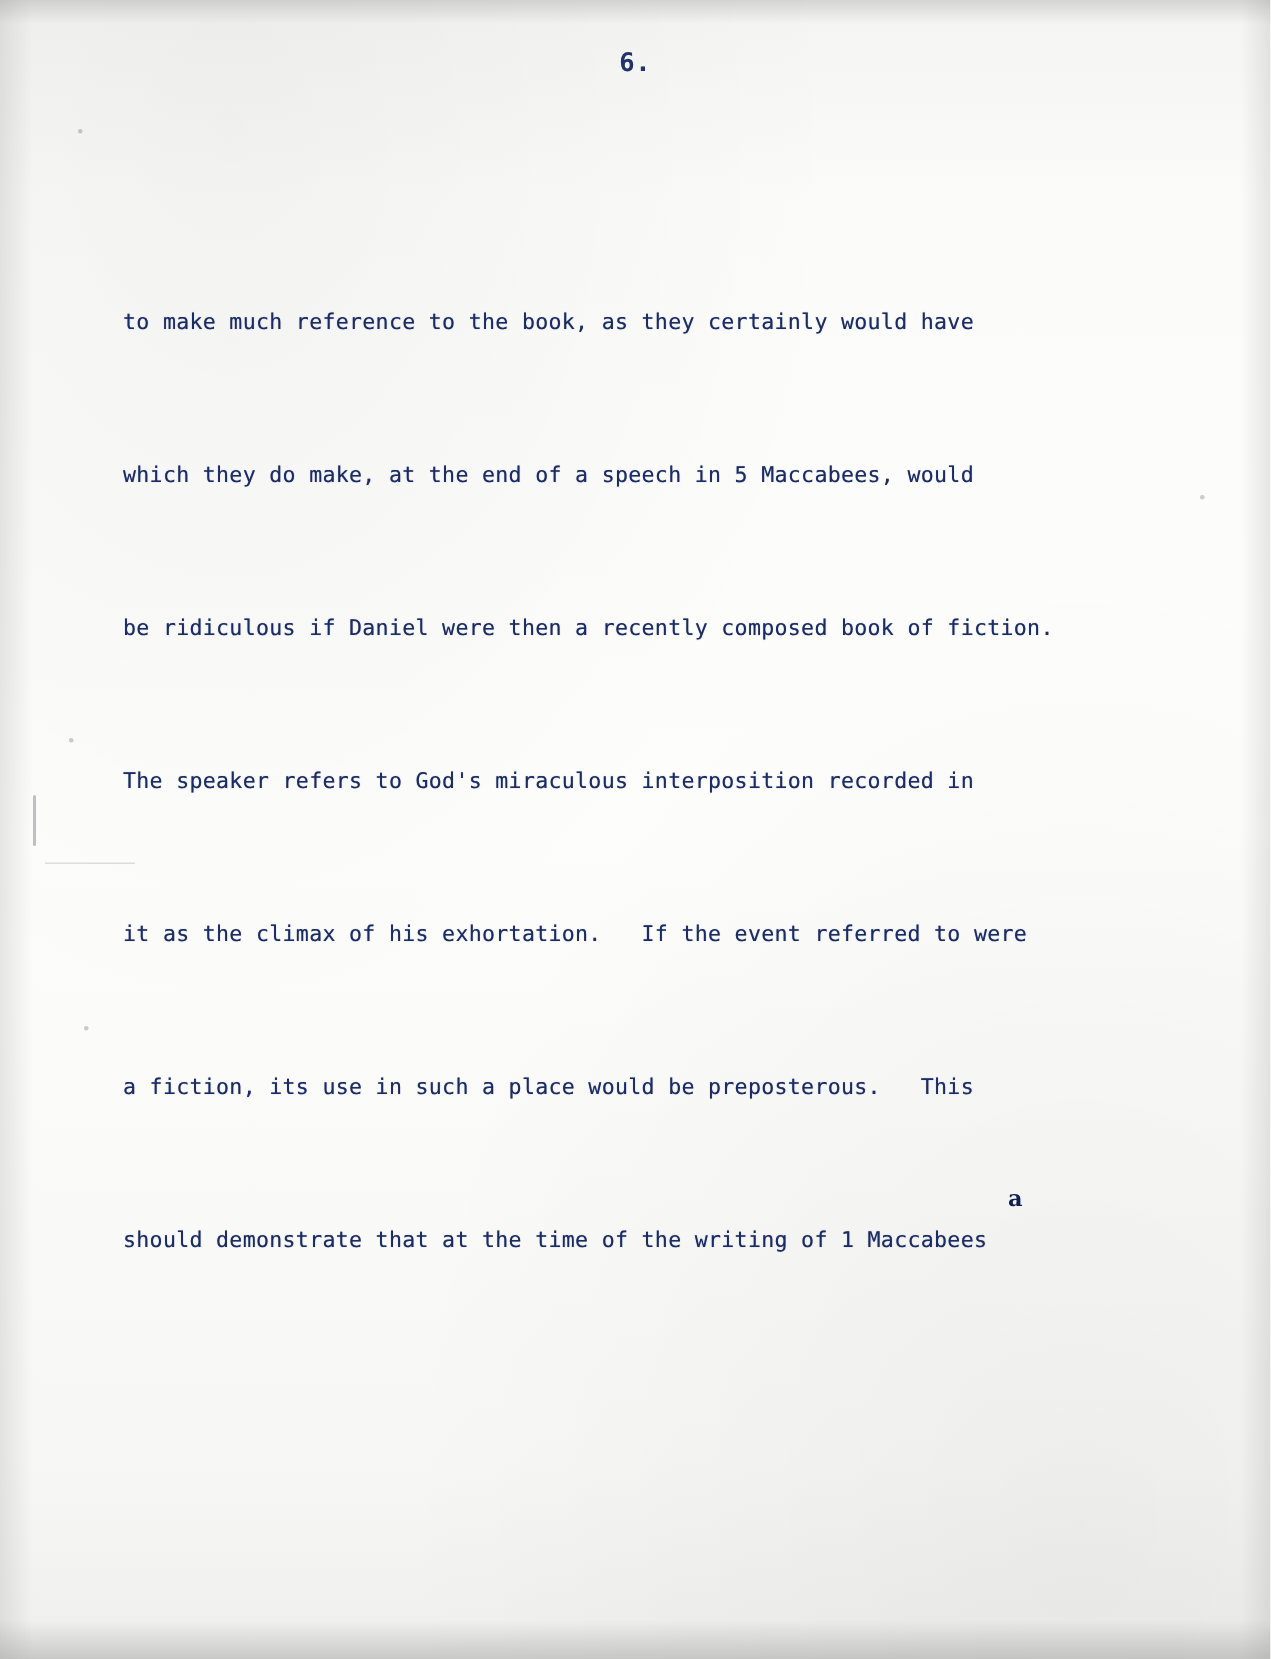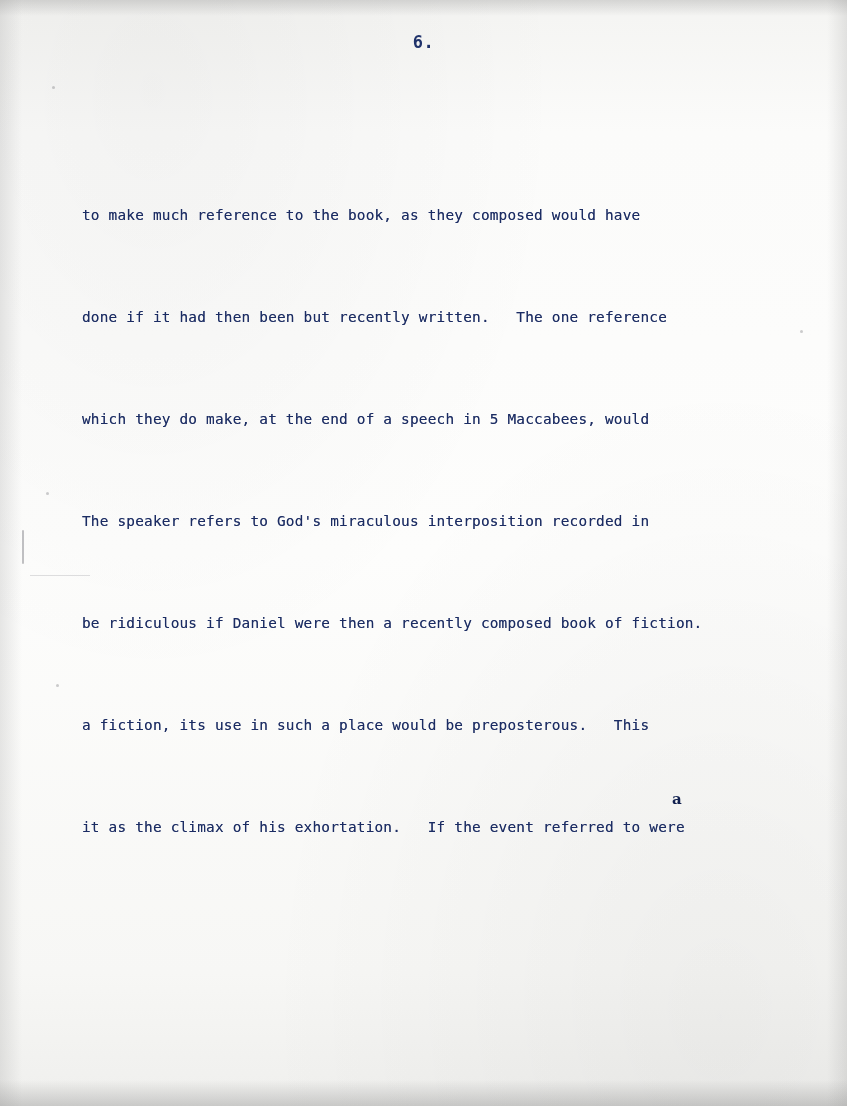--- a/index.html
+++ b/index.html
@@ -129,27 +129,27 @@
   <div class="speck" style="left:56px;  top:684px; width:3px; height:3px;"></div>
   <div class="speck" style="left:800px; top:330px; width:3px; height:3px;"></div>
   <div class="margin-tick" style="left:22px; top:530px; width:2px; height:34px; border-radius:2px;"></div>
   <div class="margin-tick" style="left:30px; top:575px; width:60px; height:1px; opacity:0.5;"></div>
 
   <div class="page-number">6.</div>
 
   <div class="typescript">
 
     
-    <span class="line">to make much reference to the book, as they composed would have</span>
-    <span class="line">done if it had then been but recently written.   The one reference</span>
+    <span class="line">to make much reference to the book, as they certainly would have</span>
     <span class="line">which they do make, at the end of a speech in 5 Maccabees, would</span>
+    <span class="line">be ridiculous if Daniel were then a recently composed book of fiction.</span>
     <span class="line">The speaker refers to God's miraculous interposition recorded in</span>
-    <span class="line">be ridiculous if Daniel were then a recently composed book of fiction.</span>
+    <span class="line">it as the climax of his exhortation.   If the event referred to were</span>
     <span class="line">a fiction, its use in such a place would be preposterous.   This</span>
-    <span class="line">it as the climax of his exhortation.   If the event referred to were</span>
+    <span class="line">should demonstrate that at the time of the writing of 1 Maccabees</span>
     
     
 
     
     
     
     
     
     
     

